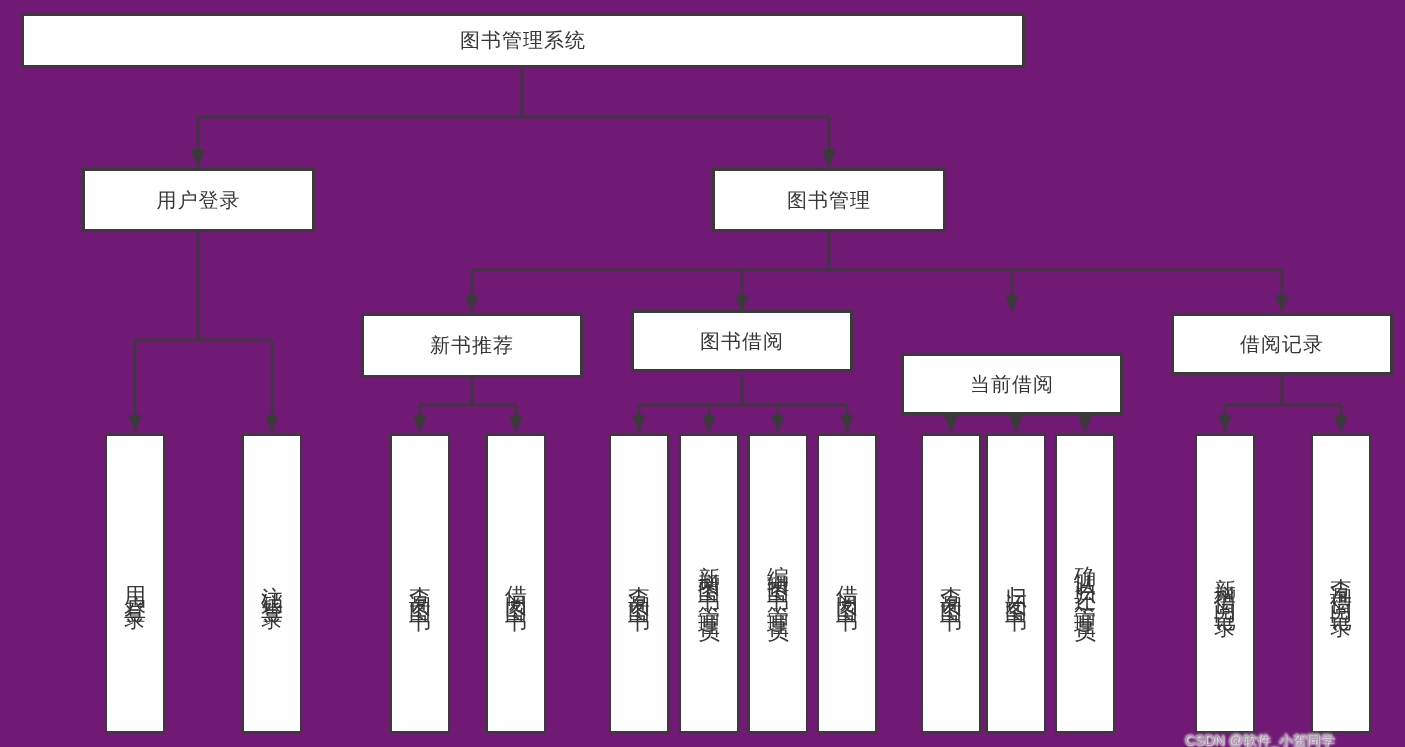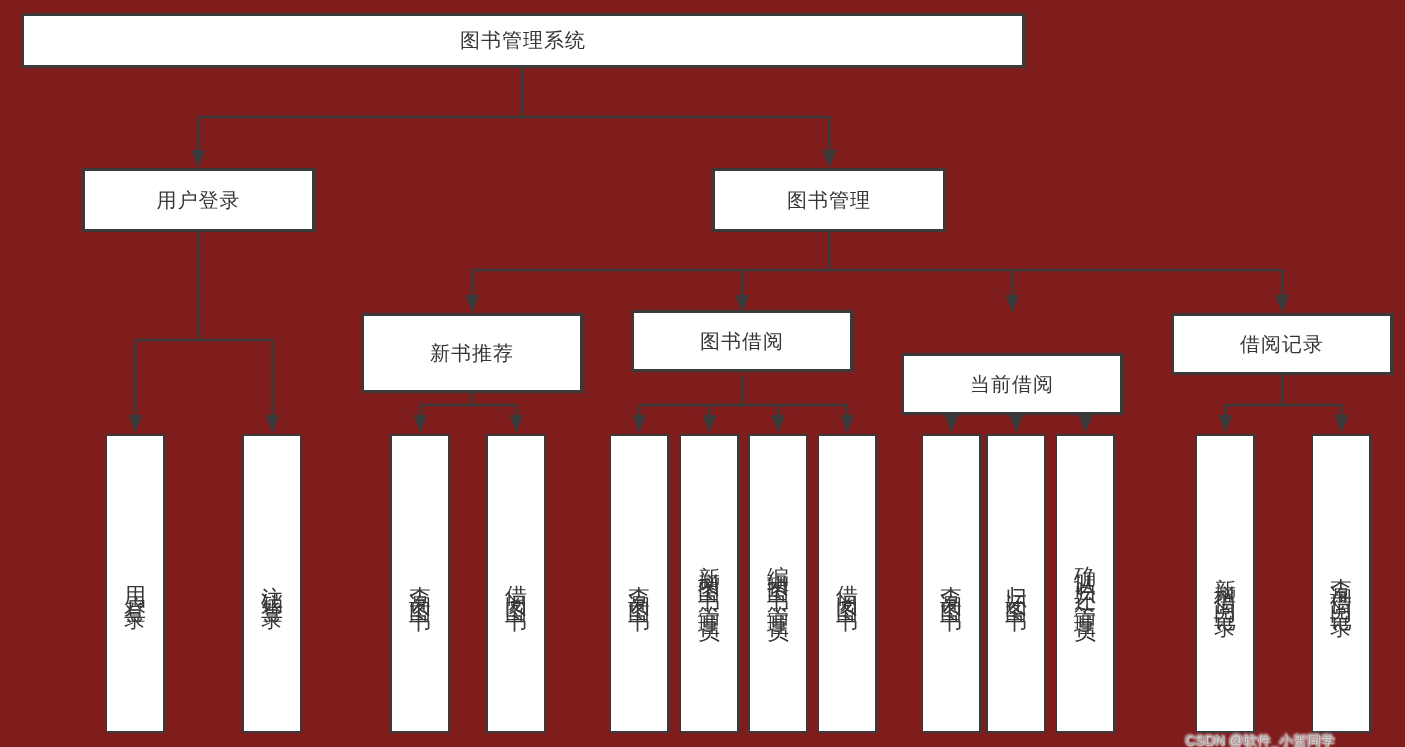--- a/index.html
+++ b/index.html
@@ -1,17 +1,17 @@
 <!DOCTYPE html>
 <html><head>
 <meta charset="utf-8">
 <style>
   html,body{margin:0;padding:0;background:#fff;}
   .stage{
-    position:relative;width:1405px;height:747px;background:#7f1d1d;
+    position:relative;width:1405px;height:747px;background:#701a75;
     font-family:"Liberation Sans","DejaVu Sans",sans-serif;overflow:hidden;text-align:center;
   }
   .wires{position:absolute;left:0;top:0;width:1405px;height:747px;pointer-events:none;}
   .box{
     position:absolute;box-sizing:border-box;background:#fff;
     border:3px solid #3a3a3a;display:flex;align-items:center;justify-content:center;
     color:#363636;
   }
   .box .lbl{font-size:20px;letter-spacing:1px;white-space:nowrap;}
   .leaf{border-width:2.5px;}
@@ -67,21 +67,21 @@
     <span class="lbl">图书管理系统</span>
   </div>
 
   <div class="box h" style="left:82px;top:168px;width:233px;height:64px;">
     <span class="lbl">用户登录</span>
   </div>
   <div class="box h" style="left:712px;top:168px;width:234px;height:64px;">
     <span class="lbl">图书管理</span>
   </div>
 
-  <div class="box h" style="left:361px;top:313px;width:222px;height:80px;">
+  <div class="box h" style="left:361px;top:313px;width:222px;height:65px;">
     <span class="lbl">新书推荐</span>
   </div>
   <div class="box h" style="left:631px;top:310px;width:222px;height:62px;">
     <span class="lbl">图书借阅</span>
   </div>
   <div class="box h" style="left:901px;top:313px;width:222px;height:62px;margin-top:40px;">
     <span class="lbl">当前借阅</span>
   </div>
   <div class="box h" style="left:1171px;top:313px;width:222px;height:62px;">
     <span class="lbl">借阅记录</span>

